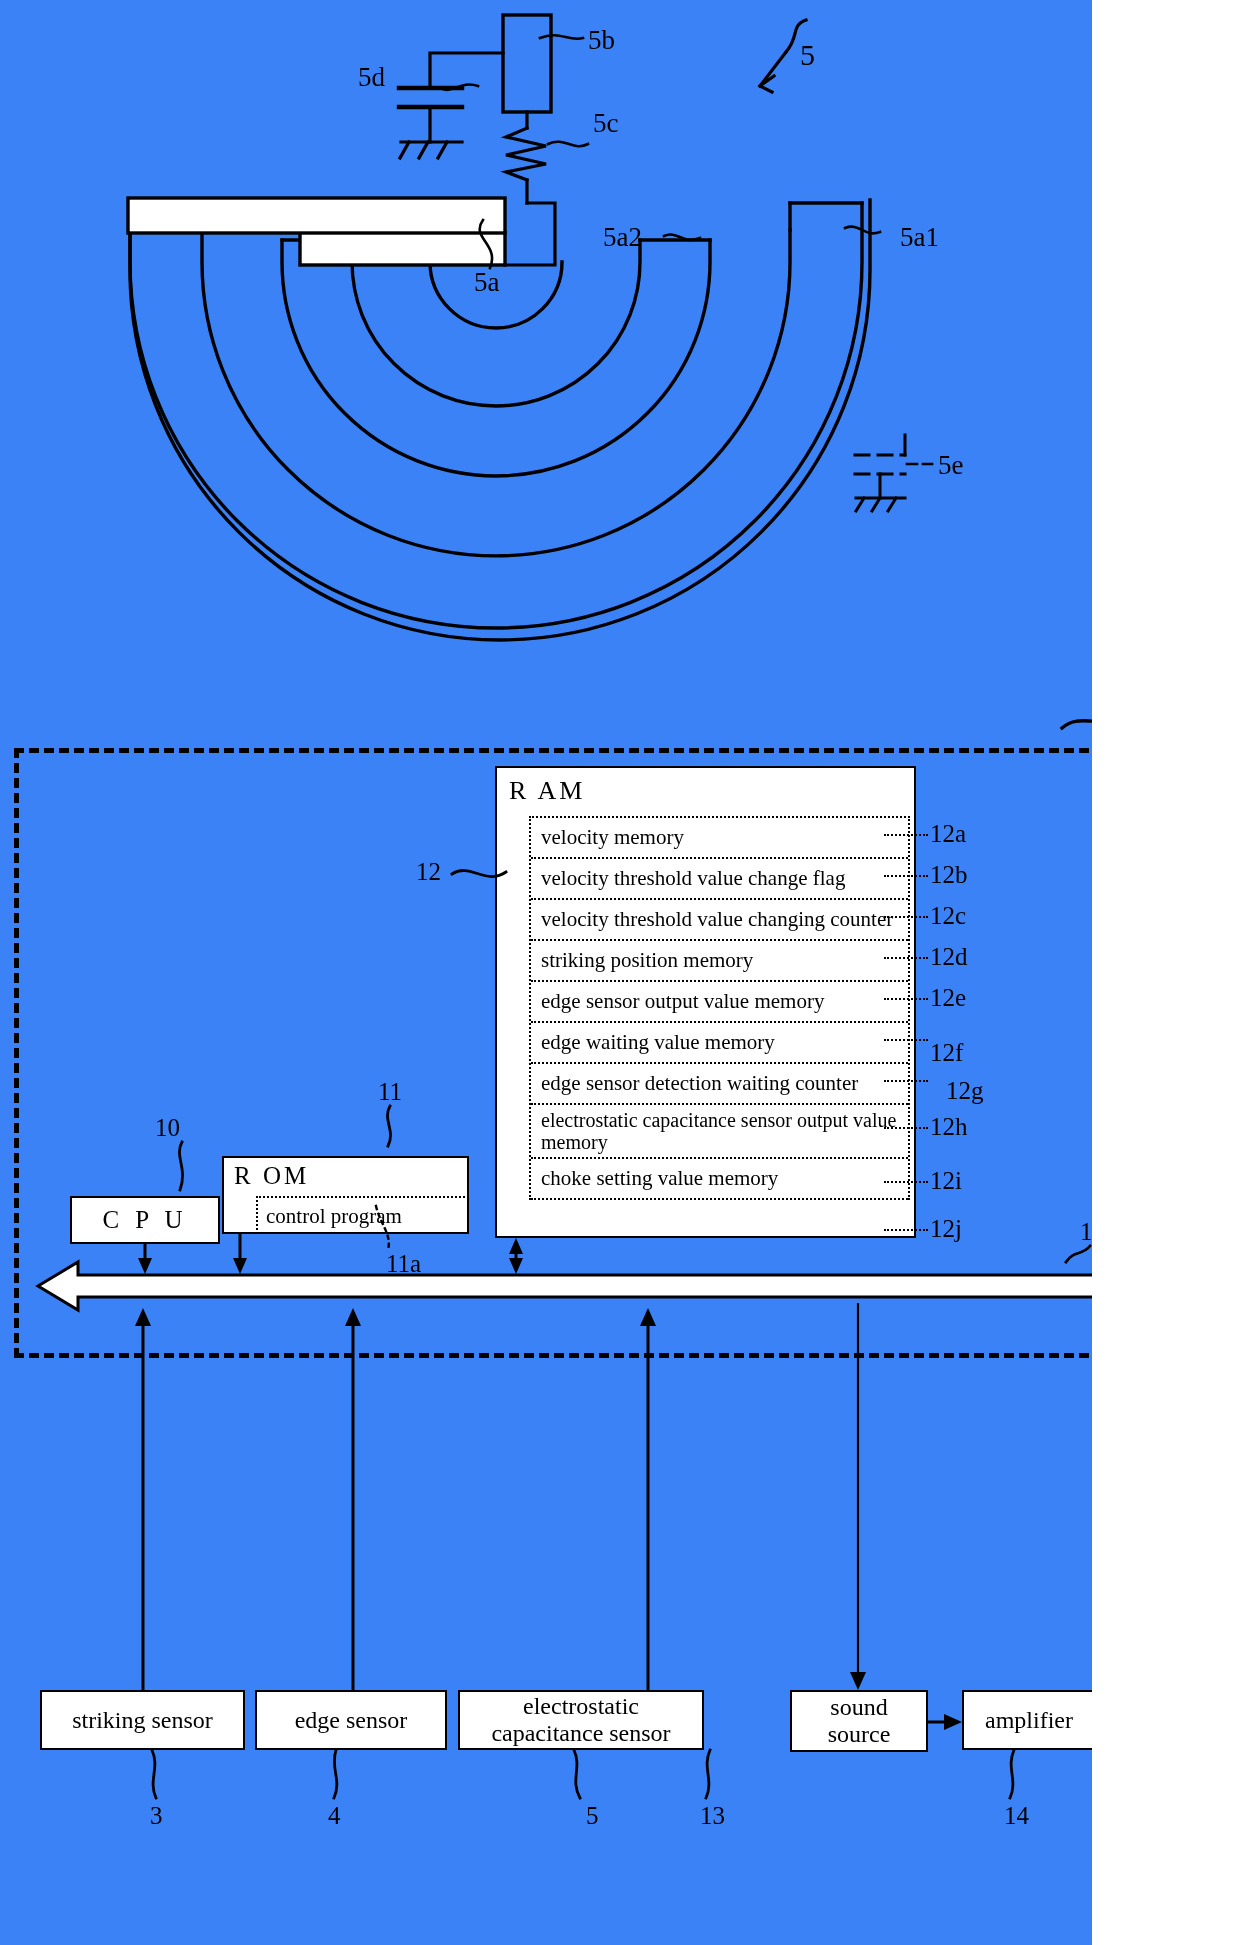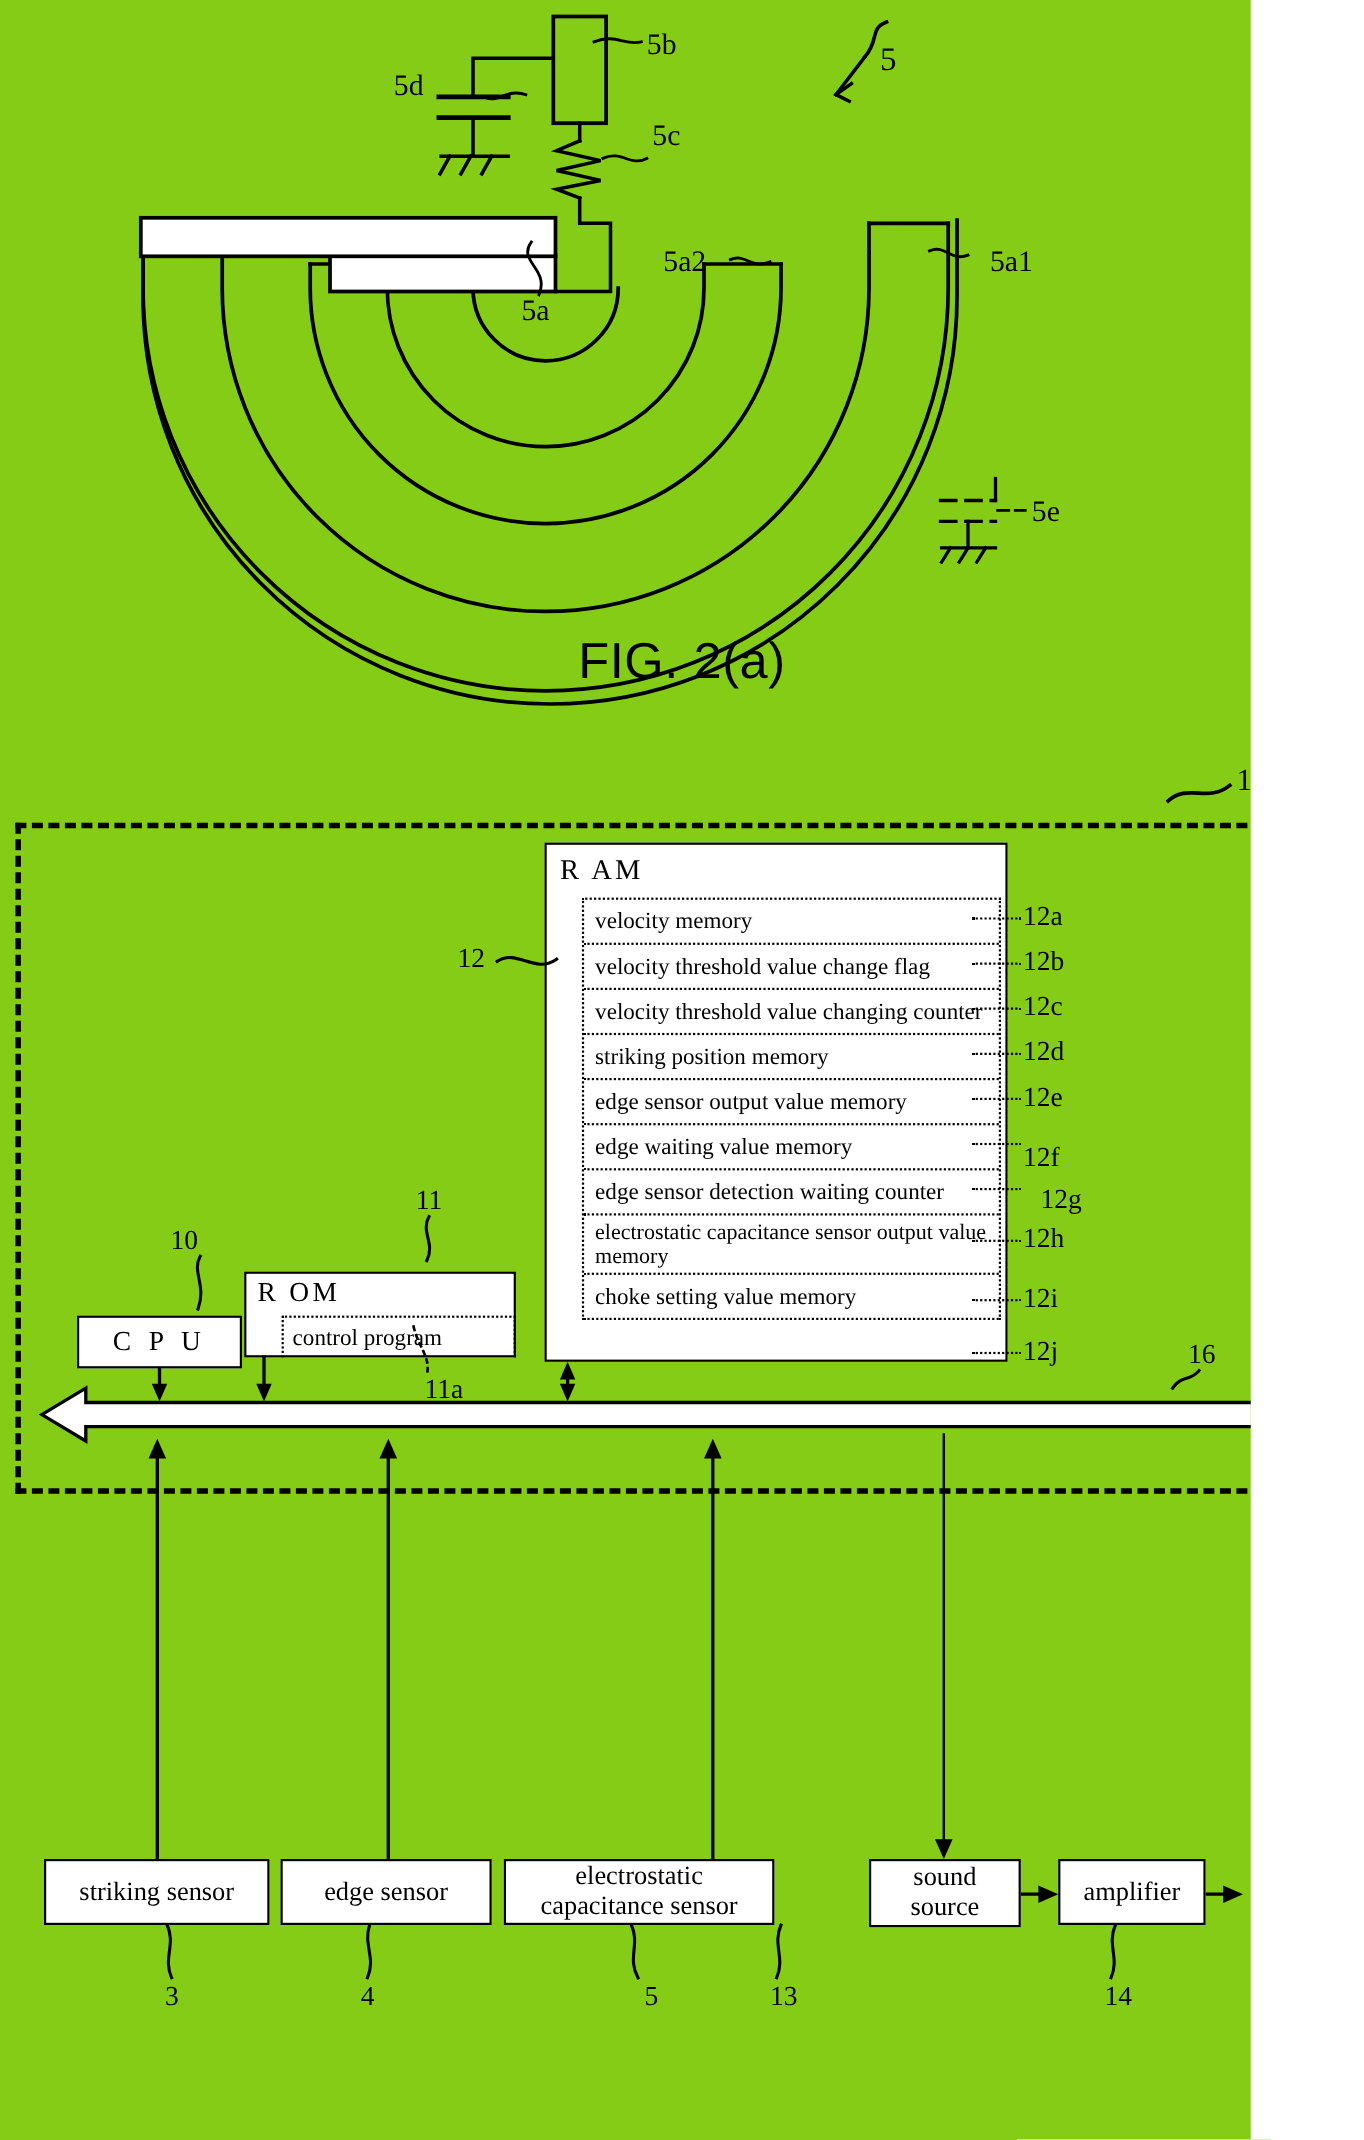--- a/index.html
+++ b/index.html
@@ -4,25 +4,24 @@
 <style>
   html, body {
     margin: 0;
     padding: 0;
     background: #ffffff;
   }
   #page {
     position: relative;
     width: 1092px;
     height: 1945px;
-    background: #84cc16;
+    background: #3b82f6;
     font-family: "Liberation Serif", serif;
     color: #000000;
     overflow: hidden;
-    padding-left: 45px;
   }
 
   
   #fig-a {
     position: absolute;
     left: 0; top: 0;
     width: 1240px; height: 680px;
   }
   #fig-a svg { display: block; }
 
@@ -272,21 +271,20 @@
 
     <div class="num-label-a" style="left:588px; top:25px;">5b</div>
     <div class="num-label-a" style="left:358px; top:62px;">5d</div>
     <div class="num-label-a" style="left:593px; top:108px;">5c</div>
     <div class="num-label-a" style="left:474px; top:267px;">5a</div>
     <div class="num-label-a" style="left:603px; top:222px;">5a2</div>
     <div class="num-label-a" style="left:900px; top:222px;">5a1</div>
     <div class="num-label-a" style="left:938px; top:450px;">5e</div>
     <div class="num-label-a" style="left:800px; top:38px; font-size:30px;">5</div>
 
-    <div class="fig-caption" id="cap-a">FIG. 2(a)</div>
   </div>
 
   <div id="fig-b">
 
     <div class="enclosure"></div>
 
     <div class="ram-box">
       <div class="ram-title">R AM</div>
       <div class="ram-list" id="ram-list">
           <div class="ram-item">velocity memory</div>

